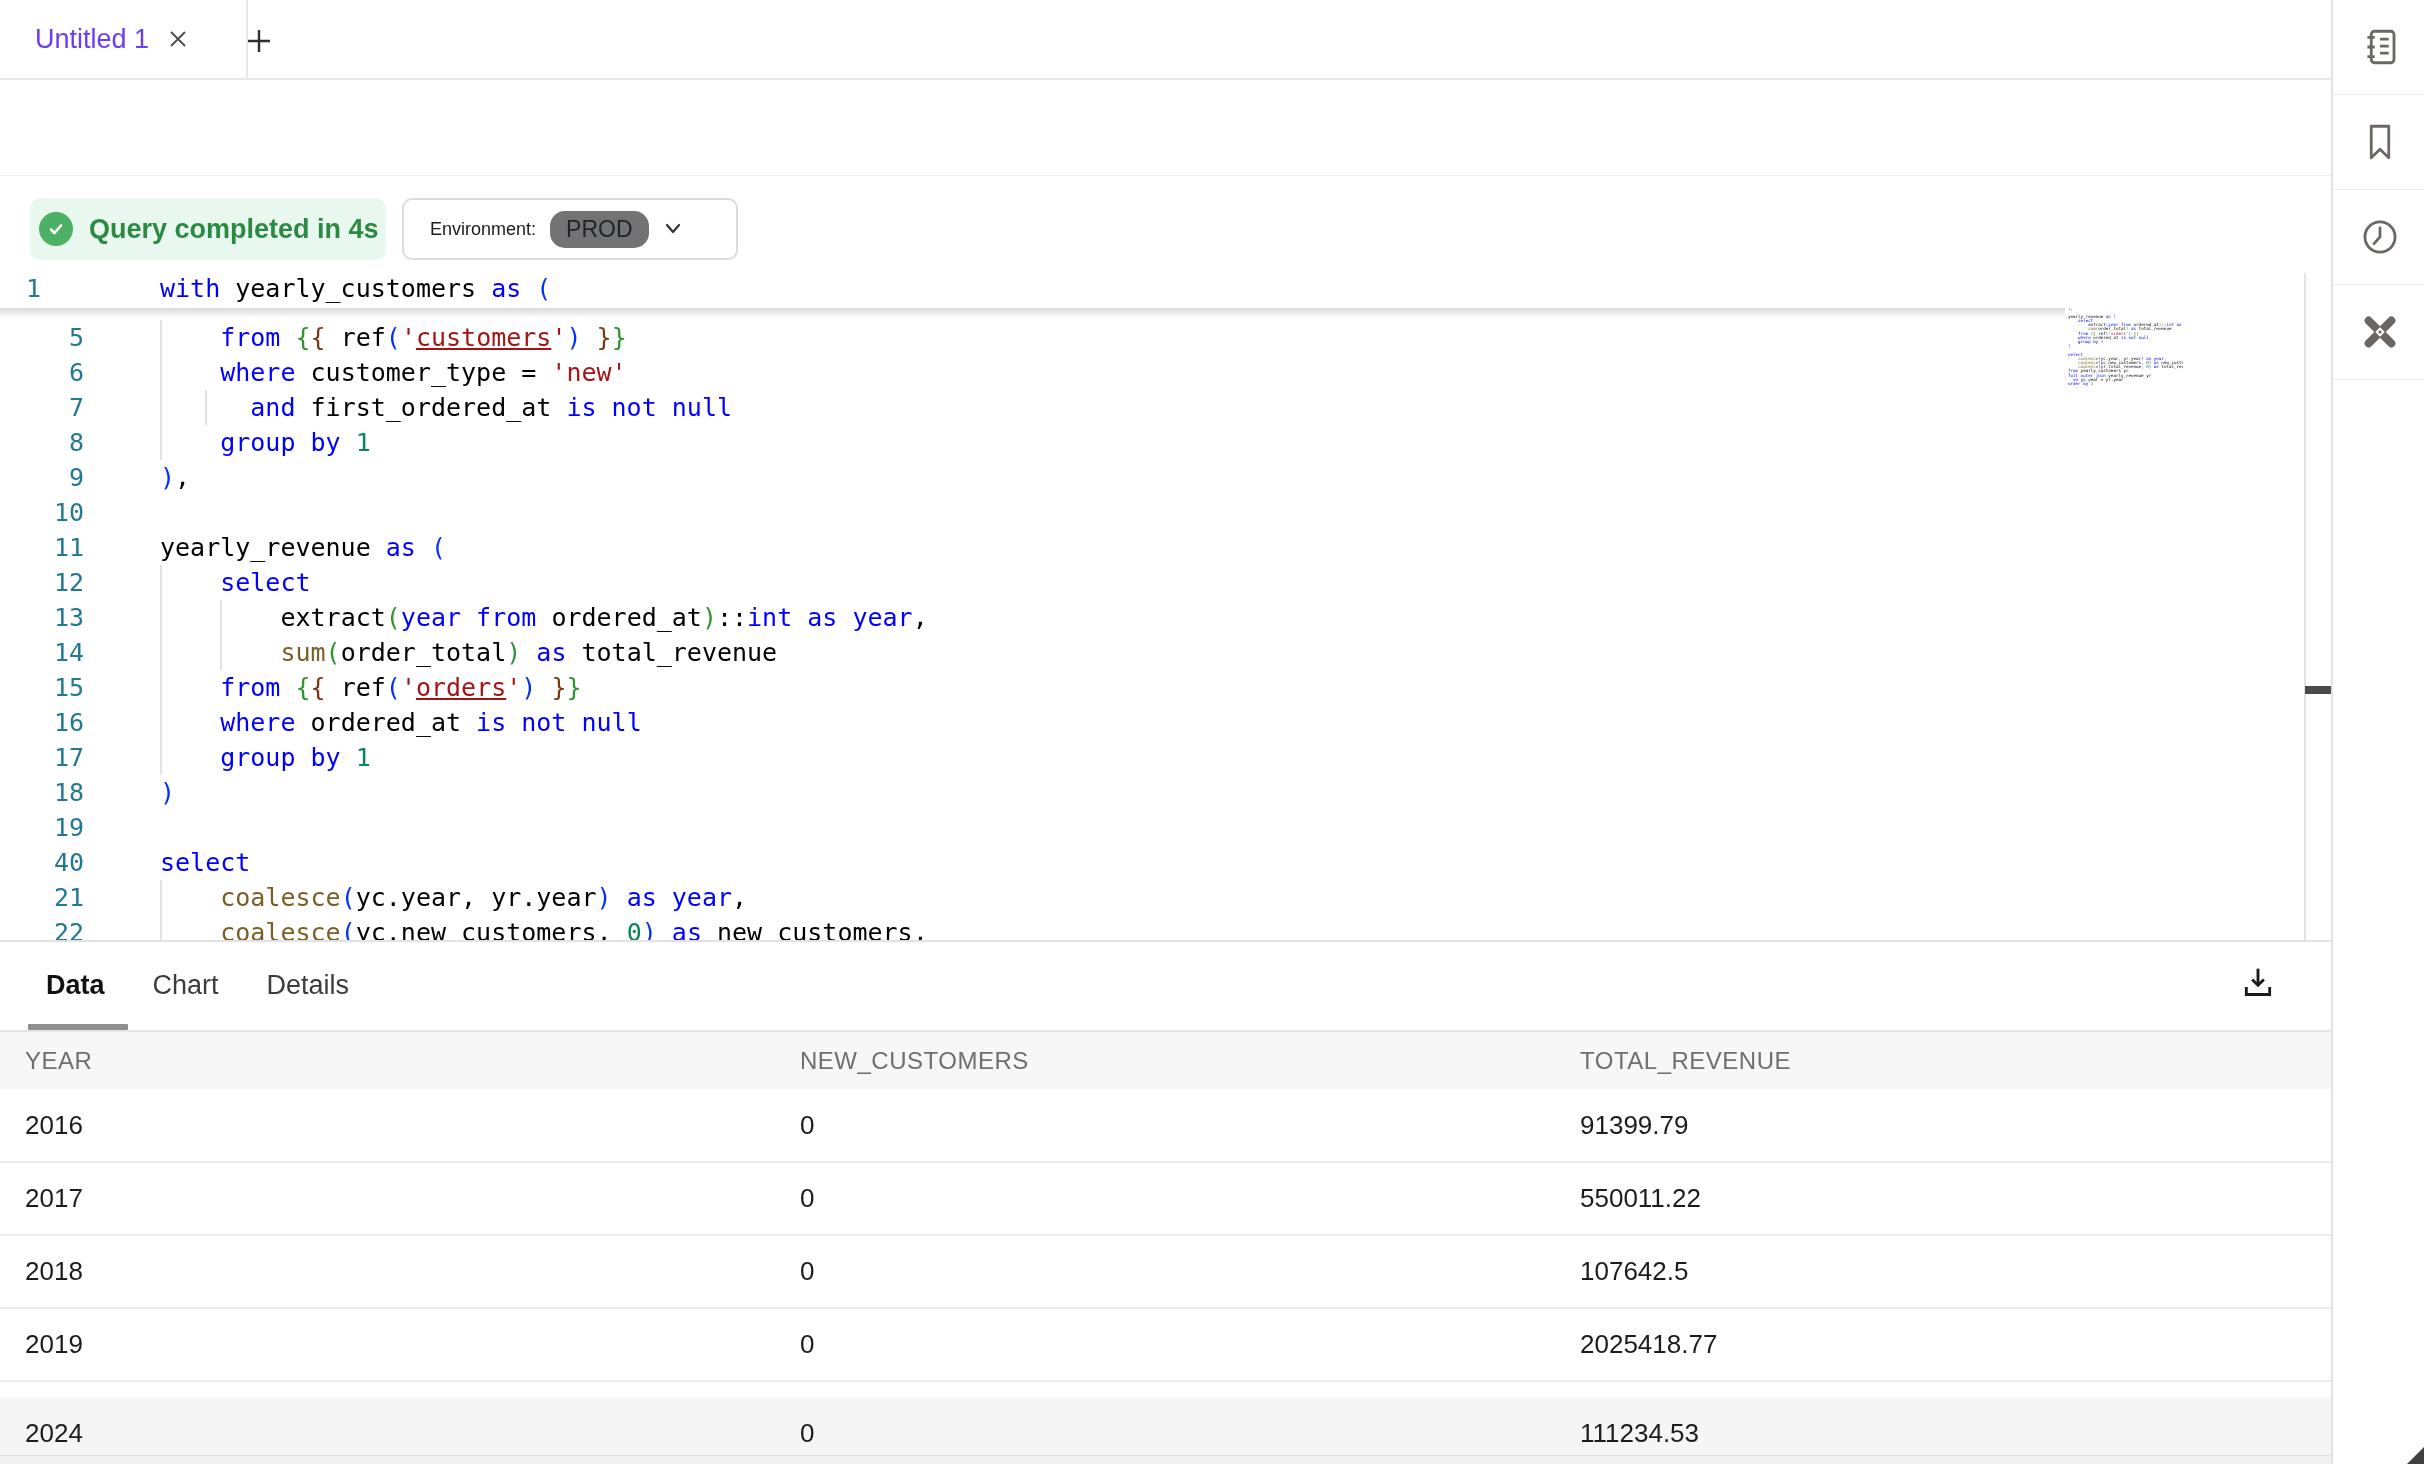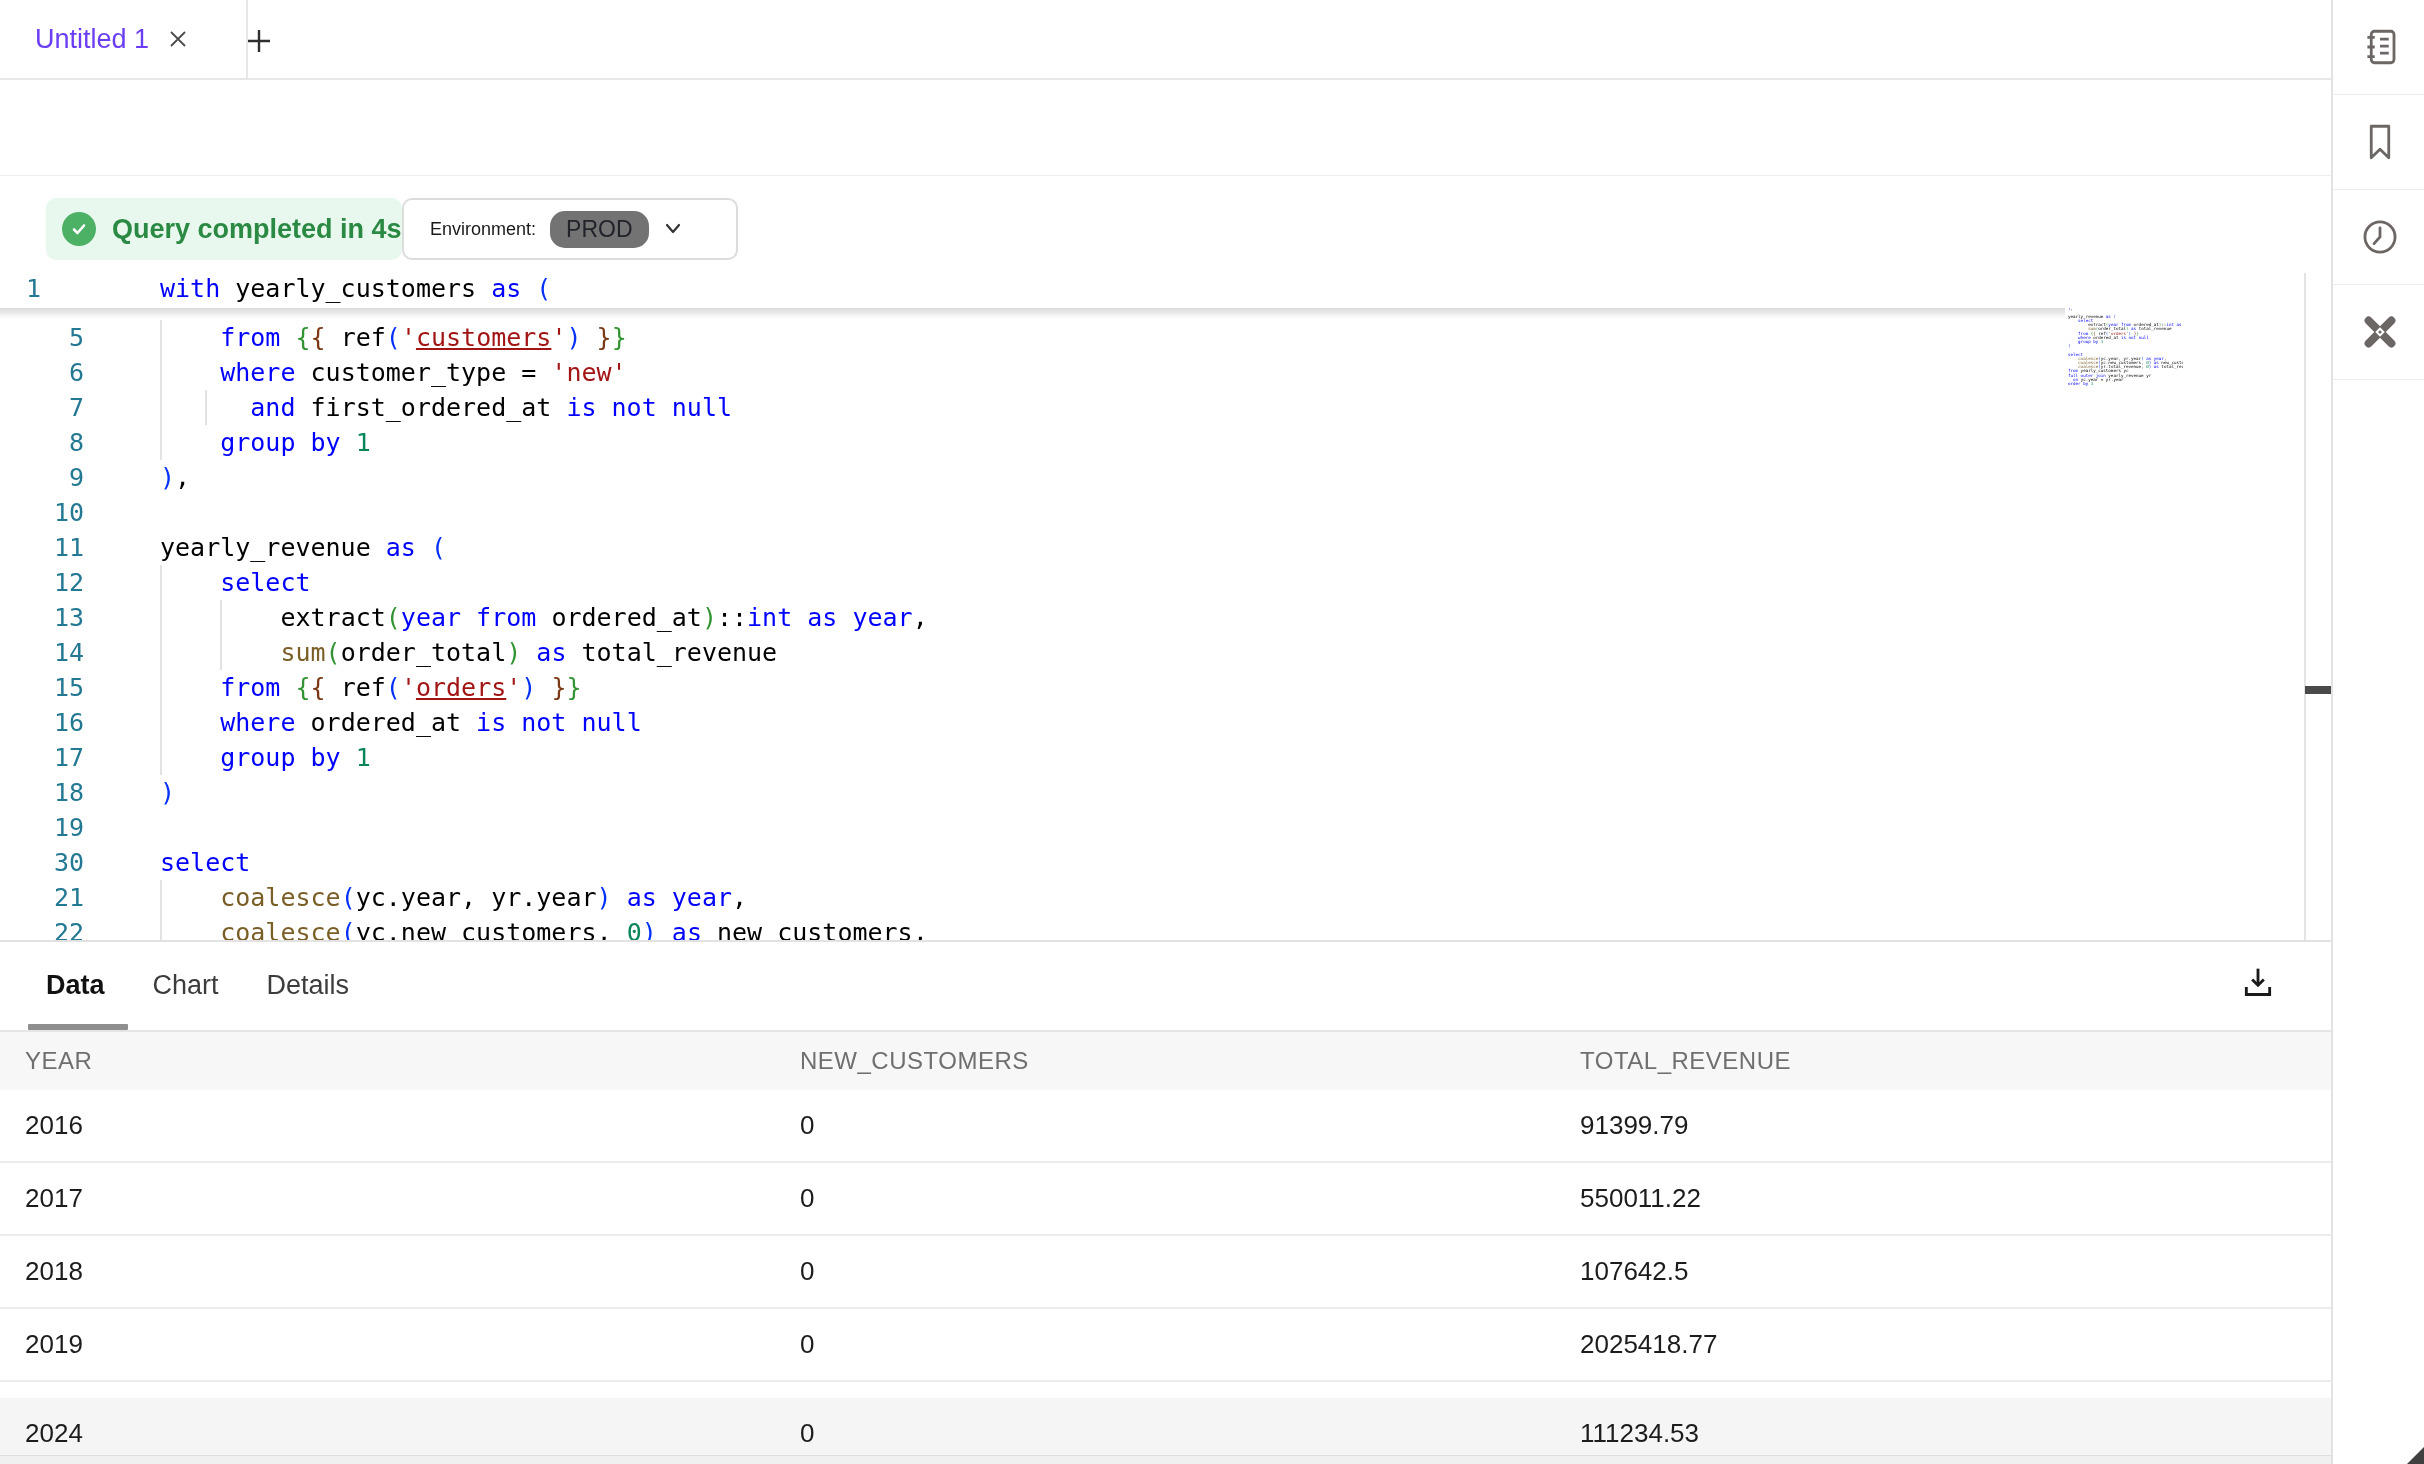--- a/index.html
+++ b/index.html
@@ -20,21 +20,21 @@
   
   .toolbar { position:absolute; left:0; top:80px; width:2331px; height:96px; border-bottom:1px solid #ededed; background:#fff; }
   .bookmark-btn { position:absolute; left:1880px; top:106px; width:42px; height:46px; }
   .btn { position:absolute; top:98px; height:60px; border-radius:12px; display:flex; align-items:center; justify-content:center; font-size:27px; cursor:pointer; }
   .btn-develop { left:1965px; width:180px; background:#fff; border:2px solid #9d9d9d; gap:16px; color:#111; }
   .btn-run { left:2170px; width:128px; background:#1c1c1c; color:#fff; gap:12px; font-weight:bold; }
 
   
   .statusrow { position:absolute; left:0; top:177px; width:2331px; height:92px; background:#fff; }
   .pill { position:absolute; top:21px; height:62px; border-radius:10px; display:flex; align-items:center; }
-  .pill-status { left:46px; width:356px; background:#e9f8ee; gap:16px; padding-left:16px; }
+  .pill-status { left:30px; width:356px; background:#e9f8ee; gap:16px; padding-left:9px; }
   .pill-status .s-text { color:#2a8a43; font-size:27px; font-weight:bold; }
   .pill-env { left:402px; width:336px; background:#fff; border:2px solid #dcdcdc; gap:14px; padding-left:26px; }
   .pill-env .e-label { font-size:18px; color:#1a1a1a; }
   .env-badge { background:#737373; border-radius:15px; padding:5px 16px; font-size:23px; color:#20232a; }
   .check-circle { width:34px; height:34px; border-radius:50%; background:#4cb065; display:flex; align-items:center; justify-content:center; }
 
   
   .editor { position:absolute; left:0; top:269px; width:2331px; height:671px; background:#fff; overflow:hidden;
     font-family:"DejaVu Sans Mono", monospace; font-size:25px; }
   .code-line { position:absolute; left:0; width:2300px; height:35px; line-height:35px; white-space:pre; }
@@ -172,21 +172,21 @@
           <div class="guide" style="left: 220.2px; top: 366px; height: 35px;"></div>
           <div class="code-line" style="top: 366px;"><span class="ln">14</span><span class="lc"><span class="tk-t">        </span><span class="tk-f">sum</span><span class="tk-b2">(</span><span class="tk-t">order_total</span><span class="tk-b2">)</span><span class="tk-t"> </span><span class="tk-k">as </span><span class="tk-t">total_revenue</span></span></div>
           <div class="guide" style="left: 160px; top: 401px; height: 35px;"></div>
           <div class="code-line" style="top: 401px;"><span class="ln">15</span><span class="lc"><span class="tk-t">    </span><span class="tk-k">from </span><span class="tk-b2">{</span><span class="tk-b3">{ </span><span class="tk-t">ref</span><span class="tk-b1">(</span><span class="tk-s">'</span><span class="tk-L">orders</span><span class="tk-s">'</span><span class="tk-b1">)</span><span class="tk-t"> </span><span class="tk-b3">}</span><span class="tk-b2">}</span></span></div>
           <div class="guide" style="left: 160px; top: 436px; height: 35px;"></div>
           <div class="code-line" style="top: 436px;"><span class="ln">16</span><span class="lc"><span class="tk-t">    </span><span class="tk-k">where </span><span class="tk-t">ordered_at </span><span class="tk-k">is </span><span class="tk-k">not </span><span class="tk-k">null</span></span></div>
           <div class="guide" style="left: 160px; top: 471px; height: 35px;"></div>
           <div class="code-line" style="top: 471px;"><span class="ln">17</span><span class="lc"><span class="tk-t">    </span><span class="tk-k">group by </span><span class="tk-n">1</span></span></div>
           <div class="code-line" style="top: 506px;"><span class="ln">18</span><span class="lc"><span class="tk-b1">)</span></span></div>
           <div class="code-line" style="top: 541px;"><span class="ln">19</span><span class="lc"></span></div>
-          <div class="code-line" style="top: 576px;"><span class="ln">30</span><span class="lc"><span class="tk-k">select</span></span></div>
+          <div class="code-line" style="top: 576px;"><span class="ln">40</span><span class="lc"><span class="tk-k">select</span></span></div>
           <div class="guide" style="left: 160px; top: 611px; height: 35px;"></div>
           <div class="code-line" style="top: 611px;"><span class="ln">21</span><span class="lc"><span class="tk-t">    </span><span class="tk-f">coalesce</span><span class="tk-b1">(</span><span class="tk-t">yc.year, yr.year</span><span class="tk-b1">)</span><span class="tk-t"> </span><span class="tk-k">as </span><span class="tk-k">year</span><span class="tk-t">,</span></span></div>
           <div class="guide" style="left: 160px; top: 646px; height: 35px;"></div>
           <div class="code-line" style="top: 646px;"><span class="ln">22</span><span class="lc"><span class="tk-t">    </span><span class="tk-f">coalesce</span><span class="tk-b1">(</span><span class="tk-t">yc.new_customers, </span><span class="tk-n">0</span><span class="tk-b1">)</span><span class="tk-t"> </span><span class="tk-k">as </span><span class="tk-t">new_customers</span><span class="tk-t">,</span></span></div>
         </div>
       <div class="sticky-row" id="sticky-row">
           <div class="code-line" style="top: 2px;"><span class="ln">1</span><span class="lc"><span class="tk-k">with </span><span class="tk-t">yearly_customers </span><span class="tk-k">as </span><span class="tk-b1">(</span></span></div>
         </div>
       <div class="sticky-shadow"></div>
       <div class="minimap" id="minimap"><div><span class="tk-k">with </span><span class="tk-t">yearly_customers </span><span class="tk-k">as </span><span class="tk-b1">(</span></div><div><span class="tk-t">    </span><span class="tk-k">select</span></div><div><span class="tk-t">        </span><span class="tk-t">extract</span><span class="tk-b2">(</span><span class="tk-k">year </span><span class="tk-k">from </span><span class="tk-t">first_ordered_at</span><span class="tk-b2">)</span><span class="tk-t">::</span><span class="tk-k">int </span></div><div><span class="tk-t">        </span><span class="tk-f">count</span><span class="tk-b2">(</span><span class="tk-k">distinct </span><span class="tk-t">customer_id</span><span class="tk-b2">)</span><span class="tk-t"> </span><span class="tk-k">as </span><span class="tk-t">new_customers</span></div><div><span class="tk-t">    </span><span class="tk-k">from </span><span class="tk-b2">{</span><span class="tk-b3">{ </span><span class="tk-t">ref</span><span class="tk-b1">(</span><span class="tk-s">'</span><span class="tk-L">customers</span><span class="tk-s">'</span><span class="tk-b1">)</span><span class="tk-t"> </span><span class="tk-b3">}</span><span class="tk-b2">}</span></div><div><span class="tk-t">    </span><span class="tk-k">where </span><span class="tk-t">customer_type </span><span class="tk-t">= </span><span class="tk-s">'new'</span></div><div><span class="tk-t">      </span><span class="tk-k">and </span><span class="tk-t">first_ordered_at </span><span class="tk-k">is </span><span class="tk-k">not </span><span class="tk-k">null</span></div><div><span class="tk-t">    </span><span class="tk-k">group by </span><span class="tk-n">1</span></div><div><span class="tk-b1">)</span><span class="tk-t">,</span></div><div></div><div><span class="tk-t">yearly_revenue </span><span class="tk-k">as </span><span class="tk-b1">(</span></div><div><span class="tk-t">    </span><span class="tk-k">select</span></div><div><span class="tk-t">        </span><span class="tk-t">extract</span><span class="tk-b2">(</span><span class="tk-k">year </span><span class="tk-k">from </span><span class="tk-t">ordered_at</span><span class="tk-b2">)</span><span class="tk-t">::</span><span class="tk-k">int </span><span class="tk-k">as </span></div><div><span class="tk-t">        </span><span class="tk-f">sum</span><span class="tk-b2">(</span><span class="tk-t">order_total</span><span class="tk-b2">)</span><span class="tk-t"> </span><span class="tk-k">as </span><span class="tk-t">total_revenue</span></div><div><span class="tk-t">    </span><span class="tk-k">from </span><span class="tk-b2">{</span><span class="tk-b3">{ </span><span class="tk-t">ref</span><span class="tk-b1">(</span><span class="tk-s">'</span><span class="tk-L">orders</span><span class="tk-s">'</span><span class="tk-b1">)</span><span class="tk-t"> </span><span class="tk-b3">}</span><span class="tk-b2">}</span></div><div><span class="tk-t">    </span><span class="tk-k">where </span><span class="tk-t">ordered_at </span><span class="tk-k">is </span><span class="tk-k">not </span><span class="tk-k">null</span></div><div><span class="tk-t">    </span><span class="tk-k">group by </span><span class="tk-n">1</span></div><div><span class="tk-b1">)</span></div><div></div><div><span class="tk-k">select</span></div><div><span class="tk-t">    </span><span class="tk-f">coalesce</span><span class="tk-b1">(</span><span class="tk-t">yc.year, yr.year</span><span class="tk-b1">)</span><span class="tk-t"> </span><span class="tk-k">as </span><span class="tk-k">year</span><span class="tk-t">,</span></div><div><span class="tk-t">    </span><span class="tk-f">coalesce</span><span class="tk-b1">(</span><span class="tk-t">yc.new_customers, </span><span class="tk-n">0</span><span class="tk-b1">)</span><span class="tk-t"> </span><span class="tk-k">as </span><span class="tk-t">new_customers</span></div><div><span class="tk-t">    </span><span class="tk-f">coalesce</span><span class="tk-b1">(</span><span class="tk-t">yr.total_revenue, </span><span class="tk-n">0</span><span class="tk-b1">)</span><span class="tk-t"> </span><span class="tk-k">as </span><span class="tk-t">total_revenue</span></div><div><span class="tk-k">from </span><span class="tk-t">yearly_customers </span><span class="tk-t">yc</span></div><div><span class="tk-k">full outer join </span><span class="tk-t">yearly_revenue </span><span class="tk-t">yr</span></div><div><span class="tk-t">  </span><span class="tk-k">on </span><span class="tk-t">yc.year </span><span class="tk-t">= </span><span class="tk-t">yr.year</span></div><div><span class="tk-k">order by </span><span class="tk-n">1</span></div></div>

